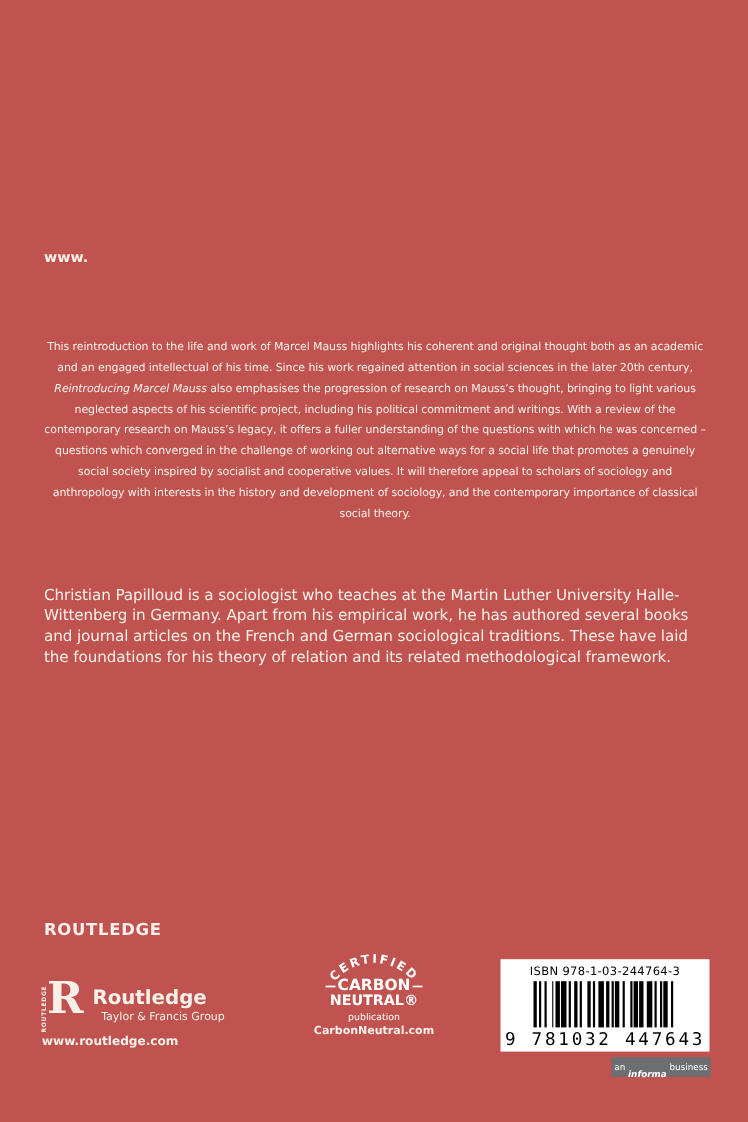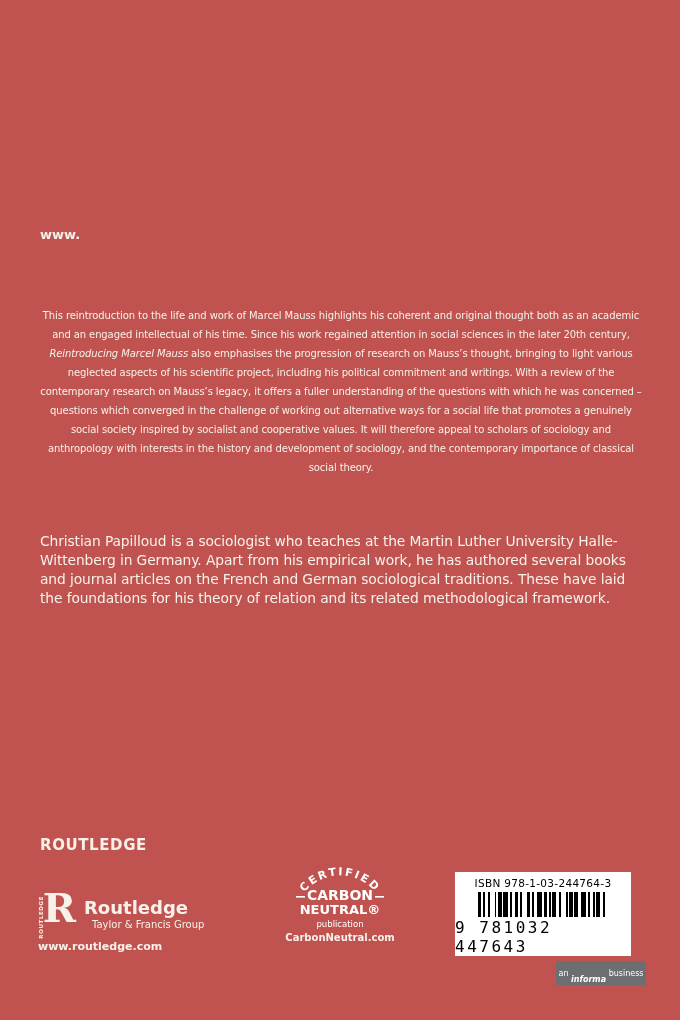--- a/index.html
+++ b/index.html
@@ -57,36 +57,36 @@
     font-size:10.5px;
   }
   
   .badge{position:absolute;left:280px;top:856px;width:120px;text-align:center;}
   .badge-url{
     position:absolute;left:280px;top:932px;width:120px;
     text-align:center;font-size:10px;font-weight:bold;
   }
   
   .isbn-box{
-    position:absolute;left:455px;top:872px;width:176px;height:84px;
+    position:absolute;left:455px;top:872px;width:190px;height:84px;
     background:#ffffff;color:#000;
     display:flex;flex-direction:column;align-items:center;
     padding-top:5px;box-sizing:border-box;
   }
   .isbn-label{font-size:10.5px;letter-spacing:0.3px;}
   .barcode{
     margin-top:3px;height:42px;width:166px;
     display:flex;align-items:stretch;justify-content:center;
   }
   .isbn-digits{
     font-size:16px;letter-spacing:2.5px;margin-top:1px;
     font-family:"DejaVu Sans Mono","Liberation Mono",monospace;
   }
   .informa{
-    position:absolute;left:556px;top:961px;width:90px;height:24px;
+    position:absolute;left:556px;top:961px;width:90px;height:18px;
     background:#6d6e71;color:#fff;
     display:flex;align-items:center;justify-content:center;
     font-size:8px;white-space:pre;
   }
   .informa .brand{font-weight:bold;font-style:italic;margin-top:12px;}
 </style>
 </head>
 <body>
 
 <div class="page">

